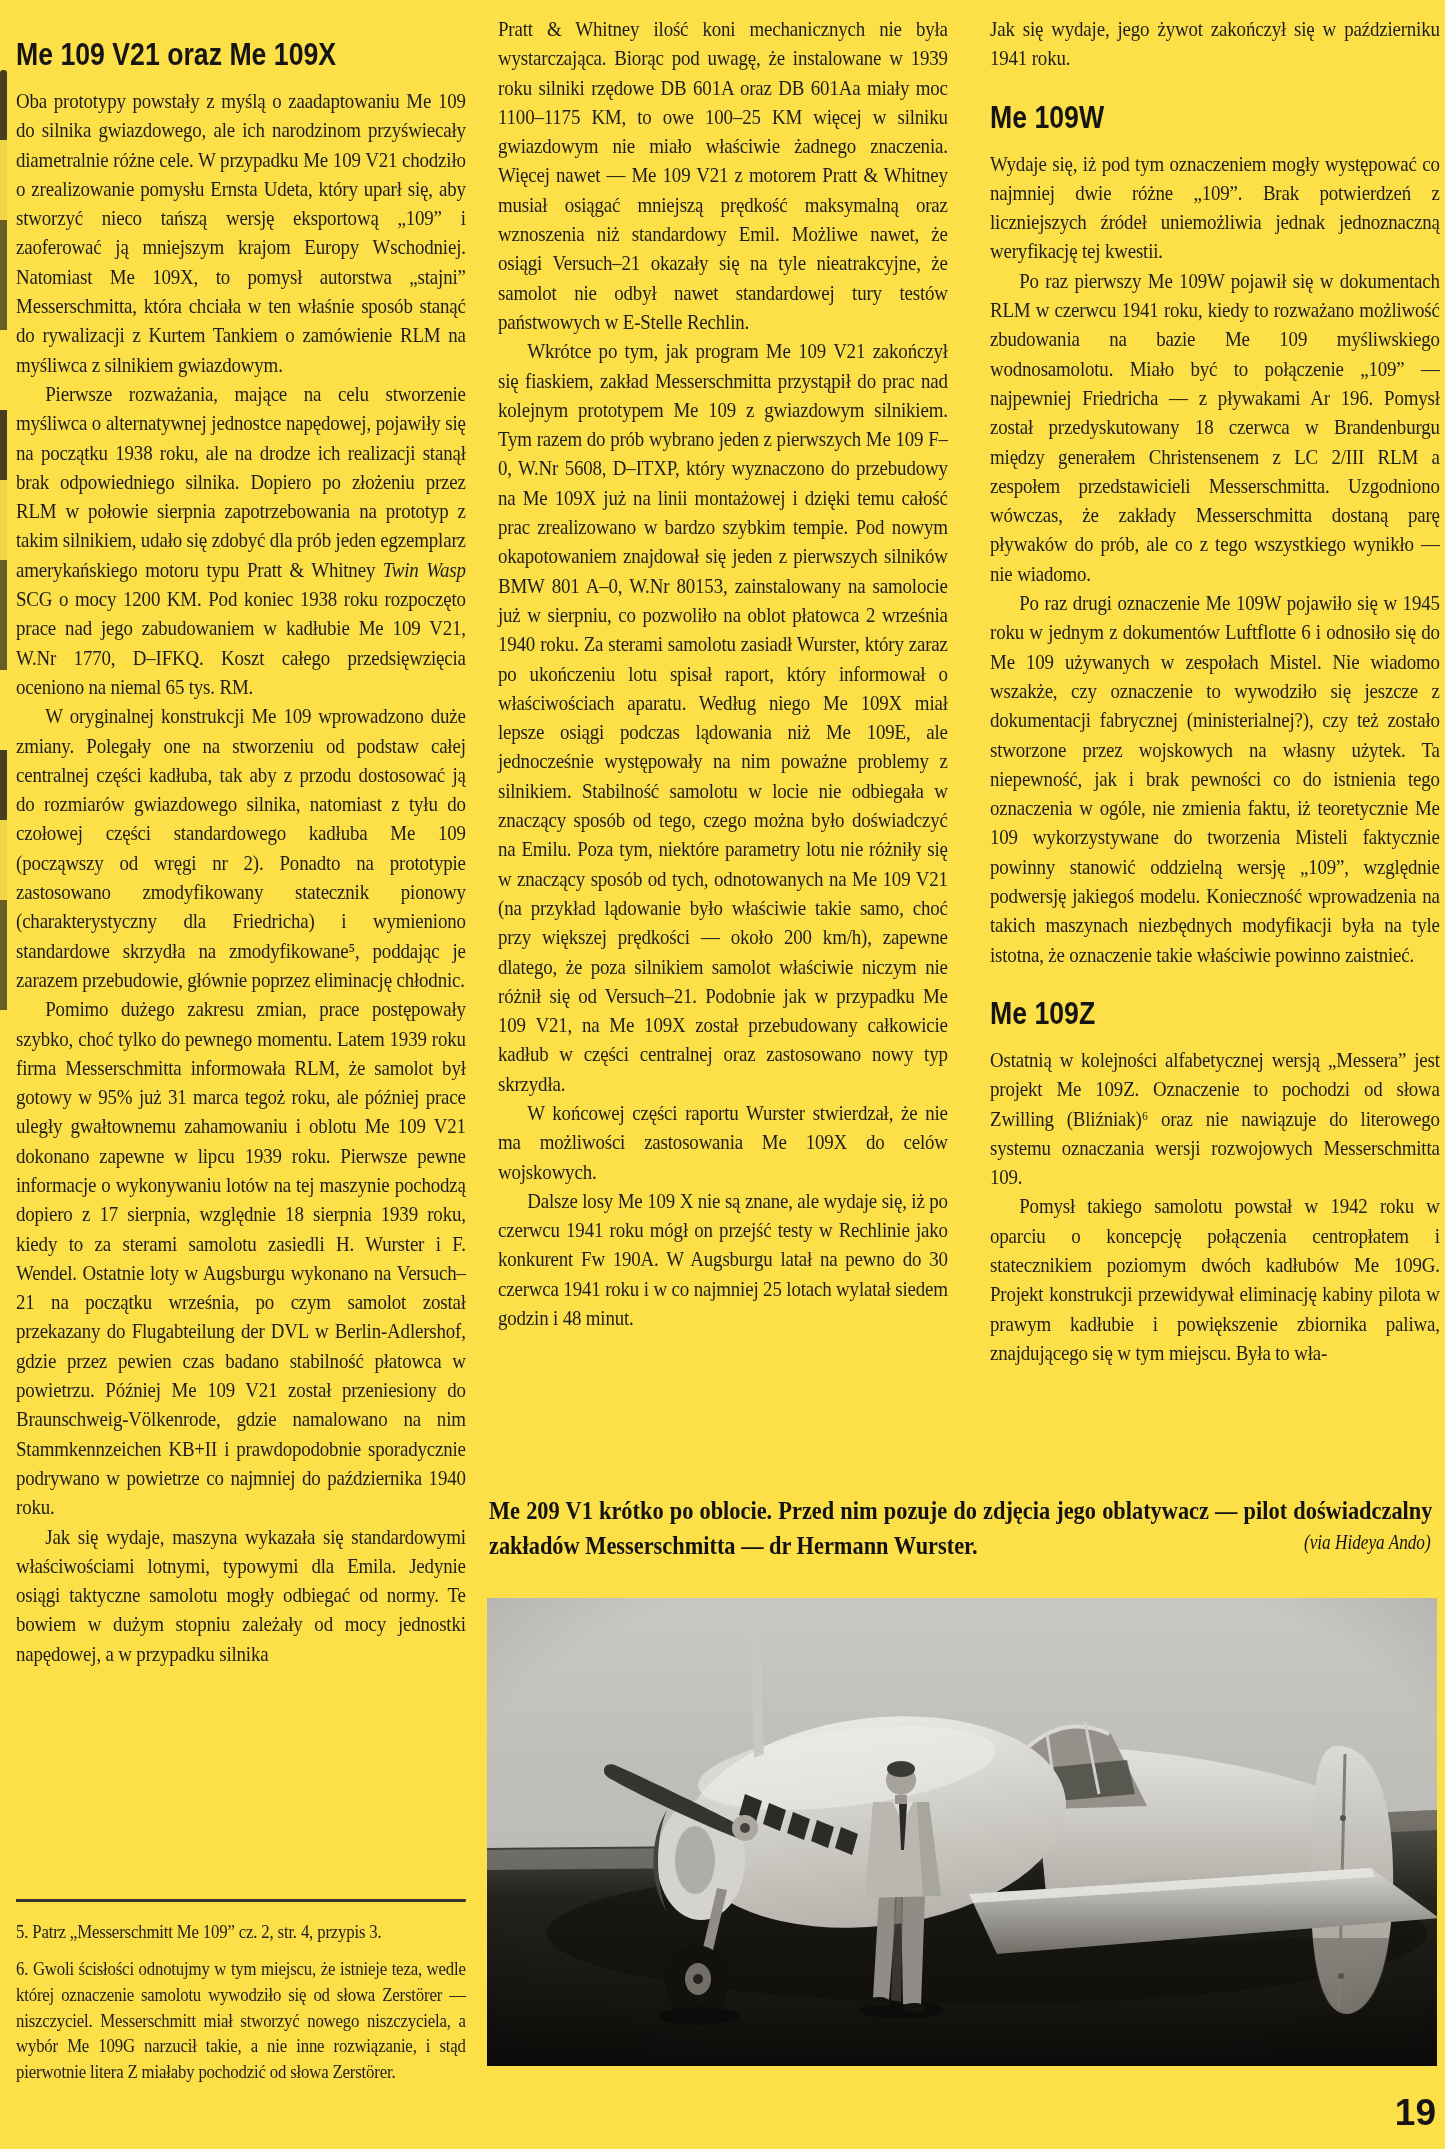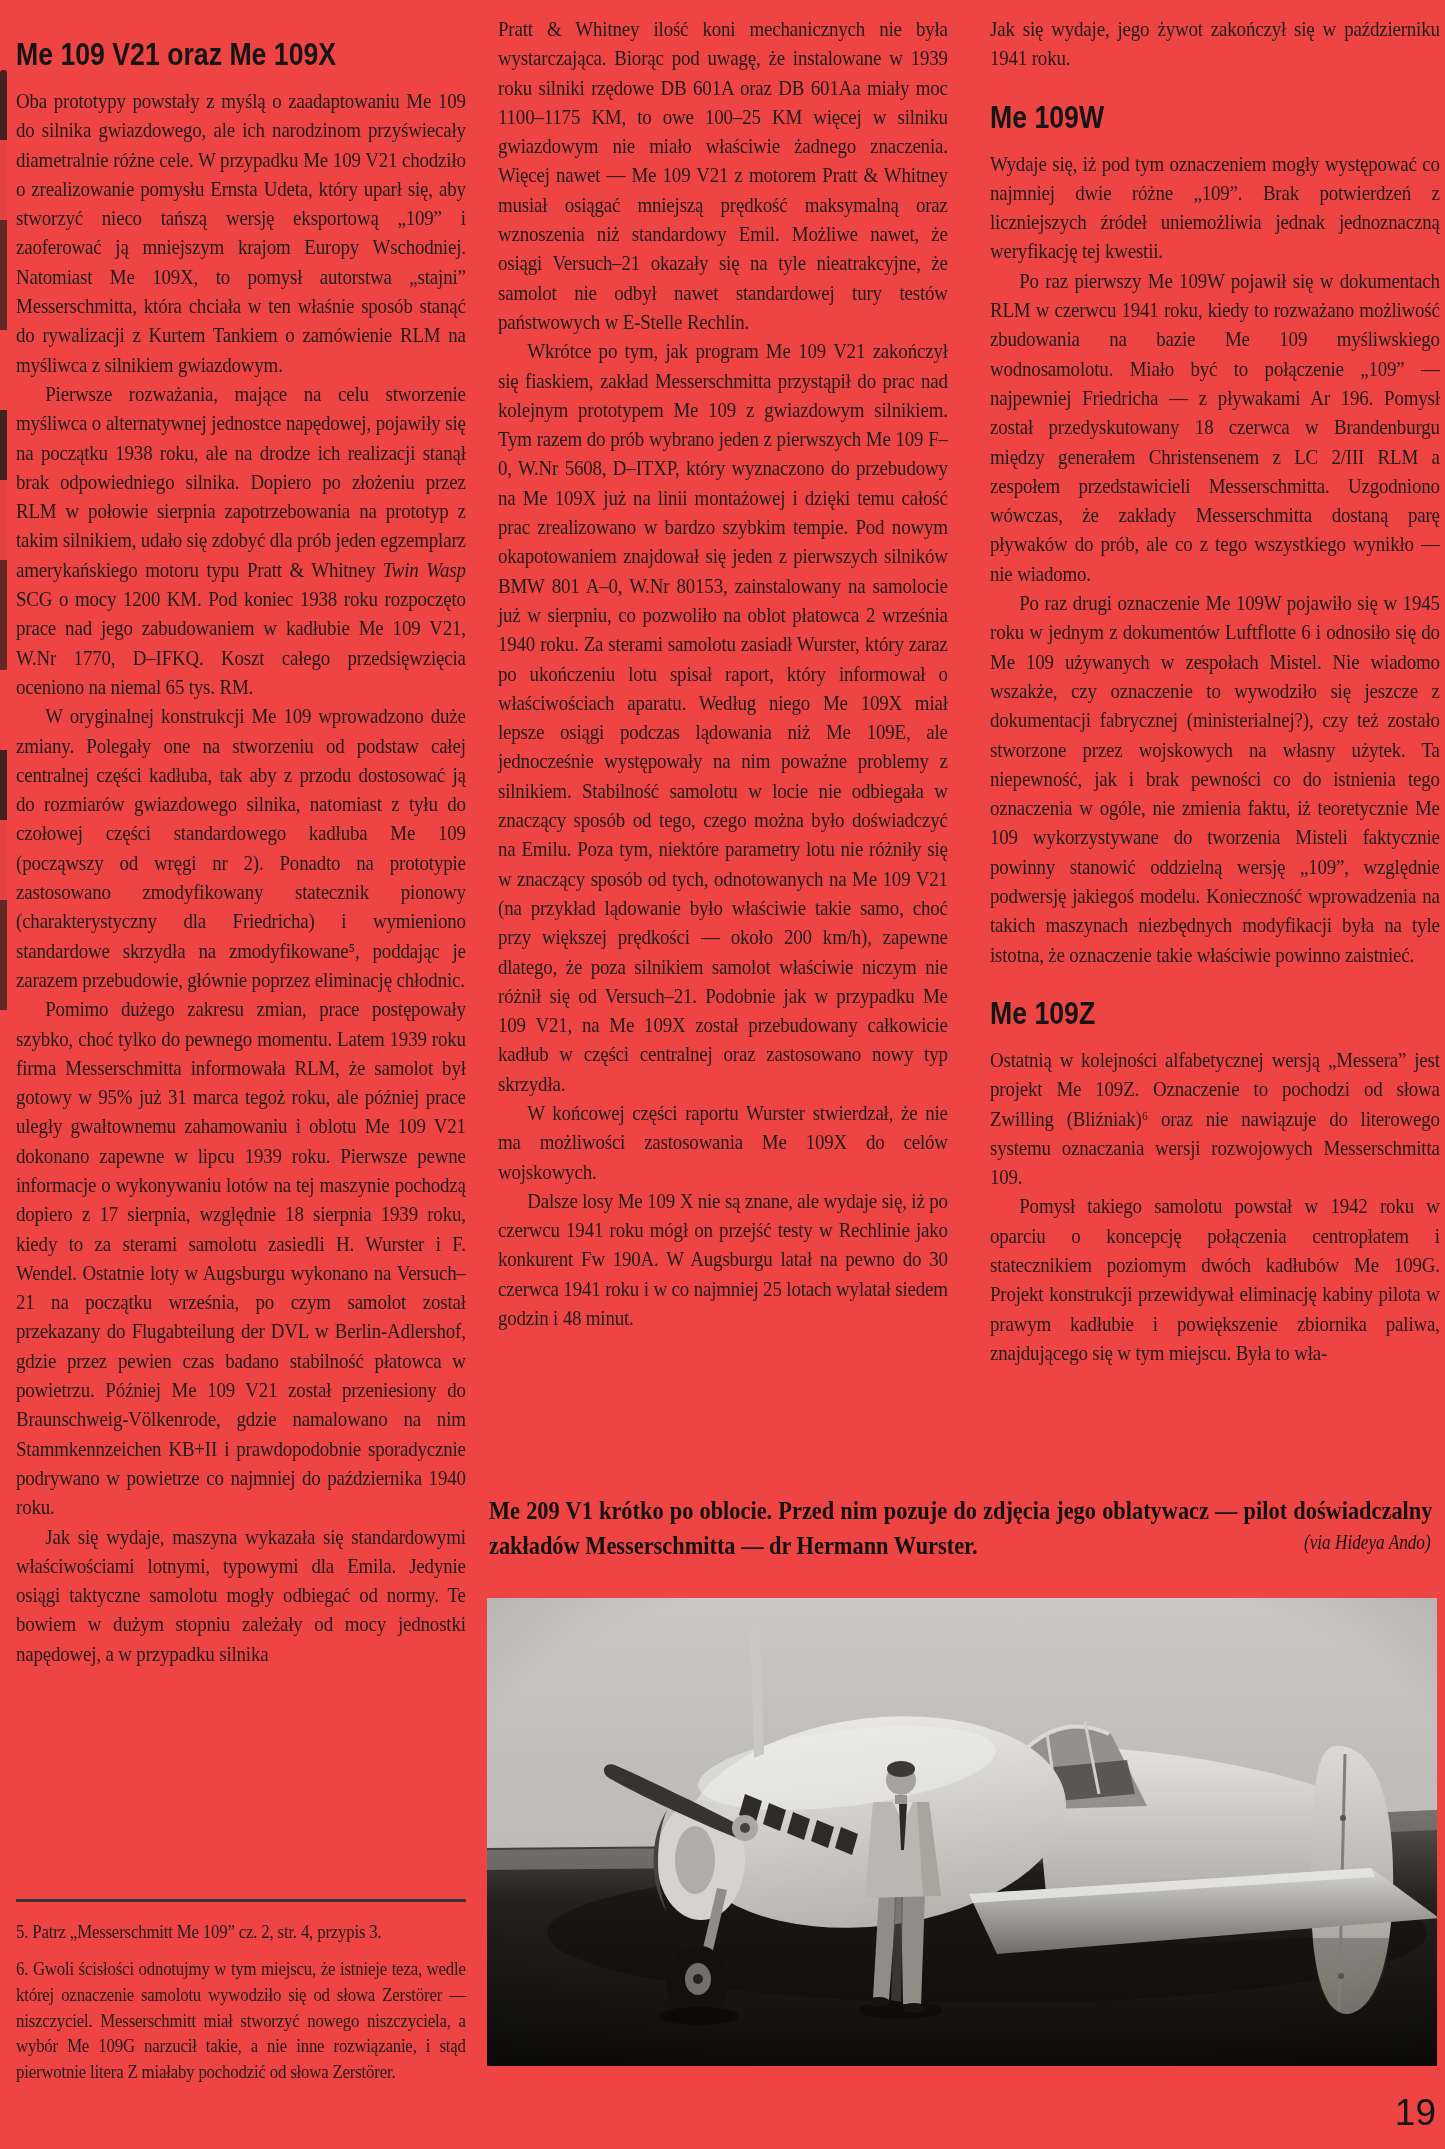--- a/index.html
+++ b/index.html
@@ -1,18 +1,18 @@
 <!DOCTYPE html>
 <html><head>
 <meta charset="utf-8">
 <style>
   html,body{margin:0;padding:0;background:#d8d7d2;}
   .page{
     position:relative; width:1445px; height:2149px;
-    background:#ef4444; overflow:hidden;
+    background:#fde047; overflow:hidden;
     font-family:"Liberation Serif", serif; color:#1e1d1b;
   }
   
   .col{
     position:absolute; width:523px;
     transform:scaleX(0.86); transform-origin:0 0;
     font-size:22px; line-height:29.3px; letter-spacing:-0.2px;
     text-align:justify;
   }
   .col1{left:16px; top:38px; height:2058px; display:flex; flex-direction:column;}
@@ -51,21 +51,21 @@
     font-weight:normal; font-style:italic; font-size:20px; letter-spacing:0;
   }
   
   .photo{
     position:absolute; left:487px; top:1598px; width:950px; height:468px;
     display:block; background:#c6c5c1;
   }
   
   .pageno{
     position:absolute; left:1386px; top:2092px; width:50px;
-    font-family:"Liberation Sans", sans-serif; font-weight:normal;
+    font-family:"Liberation Sans", sans-serif; font-weight:bold;
     font-size:37px; color:#161513; text-align:right;
   }
   
   .scan-streak{
     position:absolute; left:0; top:70px; width:7px; height:1010px;
     background:repeating-linear-gradient(180deg,
       rgba(25,24,22,0.8) 0 70px, rgba(25,24,22,0.05) 70px 150px,
       rgba(25,24,22,0.65) 150px 260px, rgba(25,24,22,0.0) 260px 340px);
     border-radius:3px;
   }

